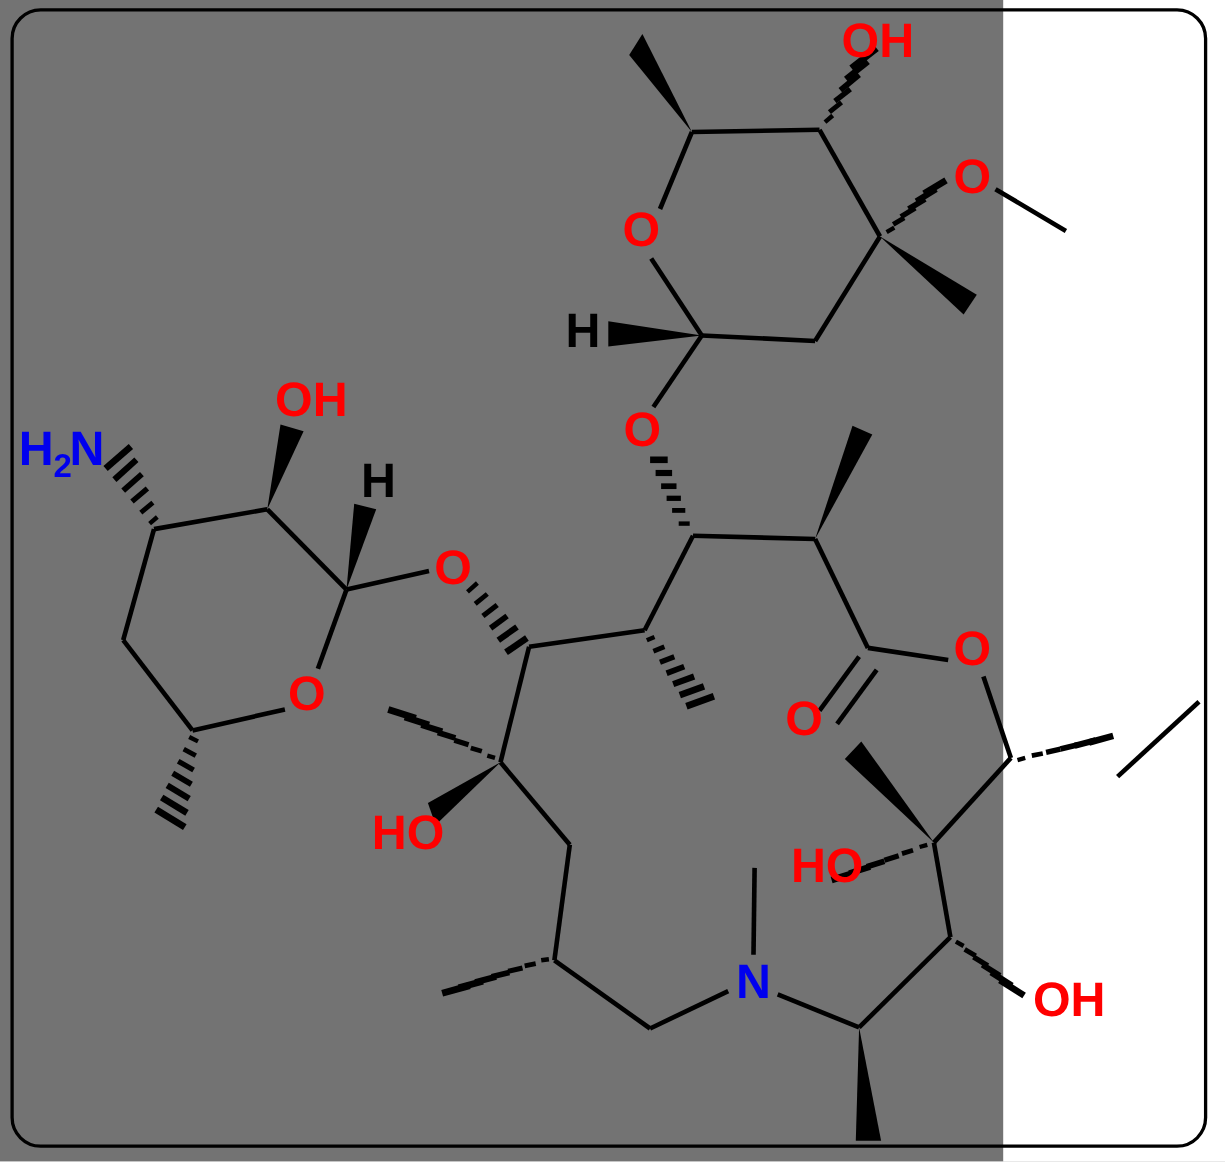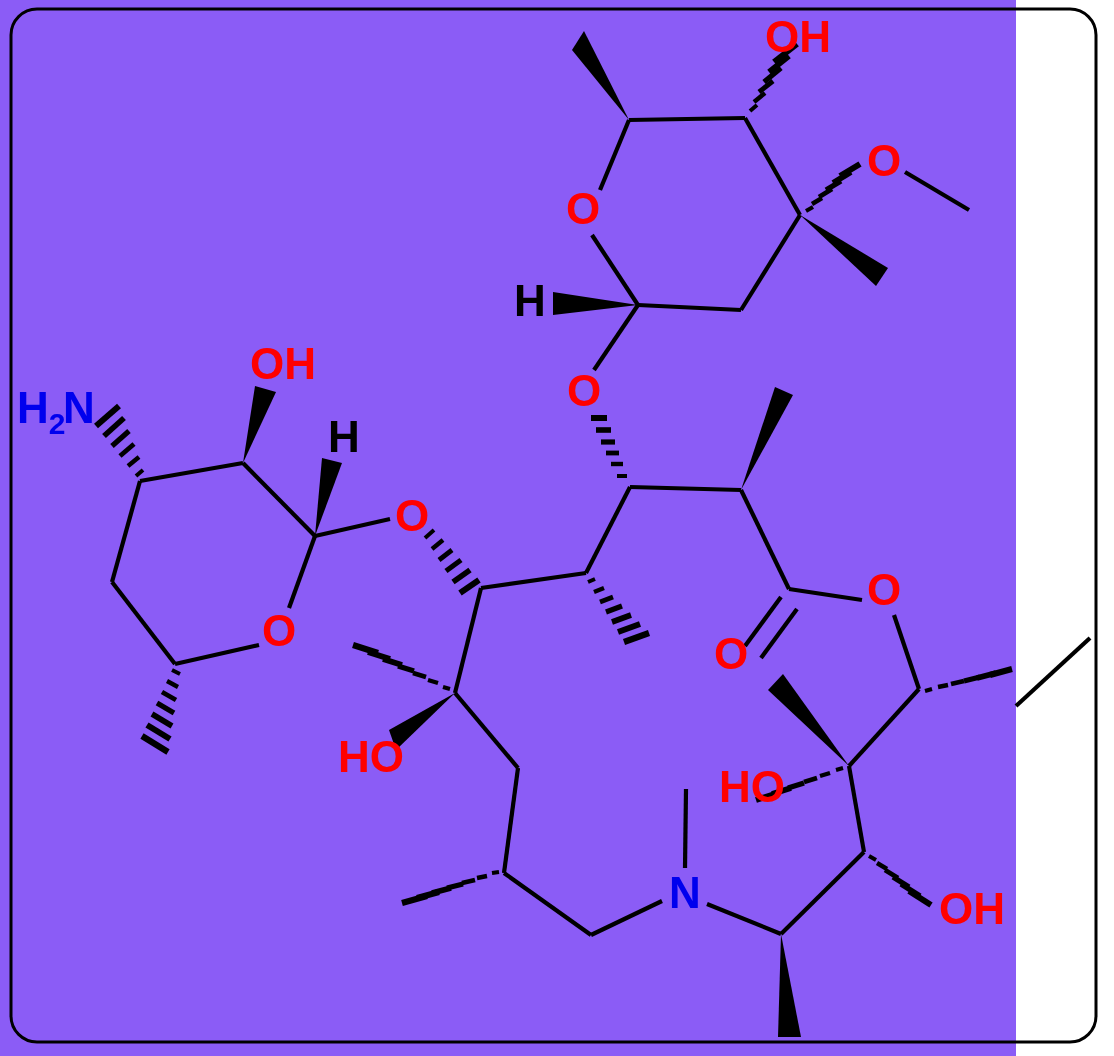--- a/index.html
+++ b/index.html
@@ -8,23 +8,23 @@
     background: #ffffff;
   }
   body {
     width: 1114px;
     height: 1056px;
     font-family: "Liberation Sans", sans-serif;
     overflow: hidden;
   }
   #canvas-wrap {
     position: relative;
-    width: 1016px;
+    width: 912px;
     height: 1056px;
-    background: #8b5cf6;
+    background: #737373;
   }
   svg#structure {
     display: block;
     width: 1114px;
     height: 1056px;
   }
   .bond {
     stroke: #000000;
     stroke-width: 4.2;
     stroke-linecap: butt;

